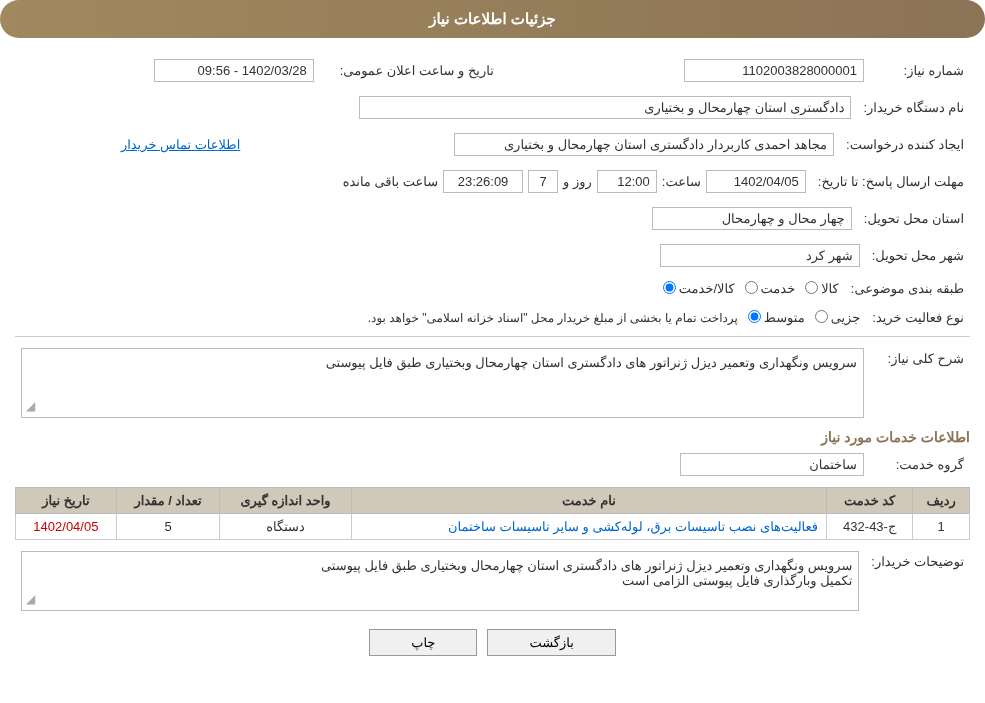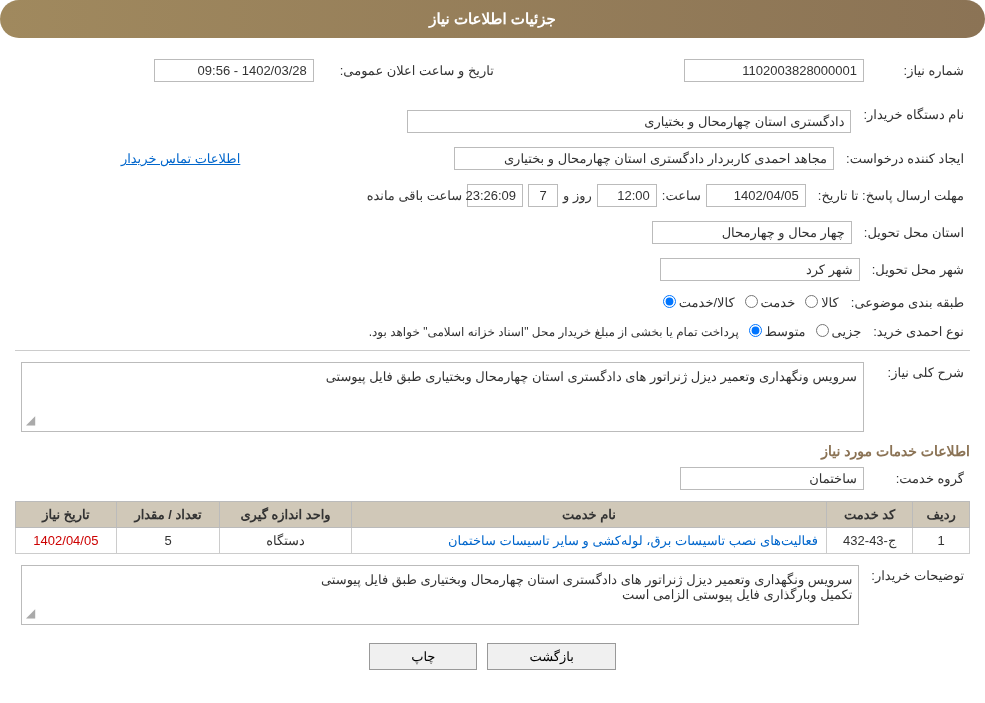--- a/index.html
+++ b/index.html
@@ -182,21 +182,21 @@
         </td>
       </tr>
     </tbody>
       </table>
 
     <table class="info-table">
       <tbody>
           <tr>
         <td class="label-cell" style="width:100px;">نام دستگاه خریدار:</td>
         <td class="value-cell">
-          <div class="input-box" style="width:444px;margin-top:14px;">
+          <div class="input-box" style="width:492px;">
             <span>دادگستری استان چهارمحال و بختیاری</span>
           </div>
         </td>
       </tr>
     </tbody>
       </table>
 
     <table class="info-table">
       <tbody>
           <tr>
@@ -223,21 +223,21 @@
               <span>1402/04/05</span>
             </div>
             <span>ساعت:</span>
             <div class="input-box" style="width:60px;">
               <span>12:00</span>
             </div>
             <span>روز و</span>
             <div class="input-box" style="width:30px; text-align:center;">
               <span>7</span>
             </div>
-            <div class="input-box" style="width:56px; text-align:center;">
+            <div class="input-box" style="width:80px; text-align:center;">
               <span>23:26:09</span>
             </div>
             <span>ساعت باقی مانده</span>
           </div>
         </td>
       </tr>
     </tbody>
       </table>
 
     <table class="info-table">
@@ -286,21 +286,21 @@
             </div>
           </div>
         </td>
       </tr>
     </tbody>
       </table>
 
     <table class="info-table">
       <tbody>
           <tr>
-        <td class="label-cell" style="width:100px;">نوع احمدی خرید:</td>
+        <td class="label-cell" style="width:100px;">نوع فعالیت خرید:</td>
         <td class="value-cell">
           <div style="display:flex; align-items:center; gap:10px; direction:rtl; flex-wrap:wrap;">
             <div class="radio-group">
               <div class="radio-item">
                 <span>جزیی</span>
                 <input type="radio" name="purchase_type" style="">
               </div>
               <div class="radio-item">
                 <span>متوسط</span>
                 <input type="radio" name="purchase_type" checked="" style="">

